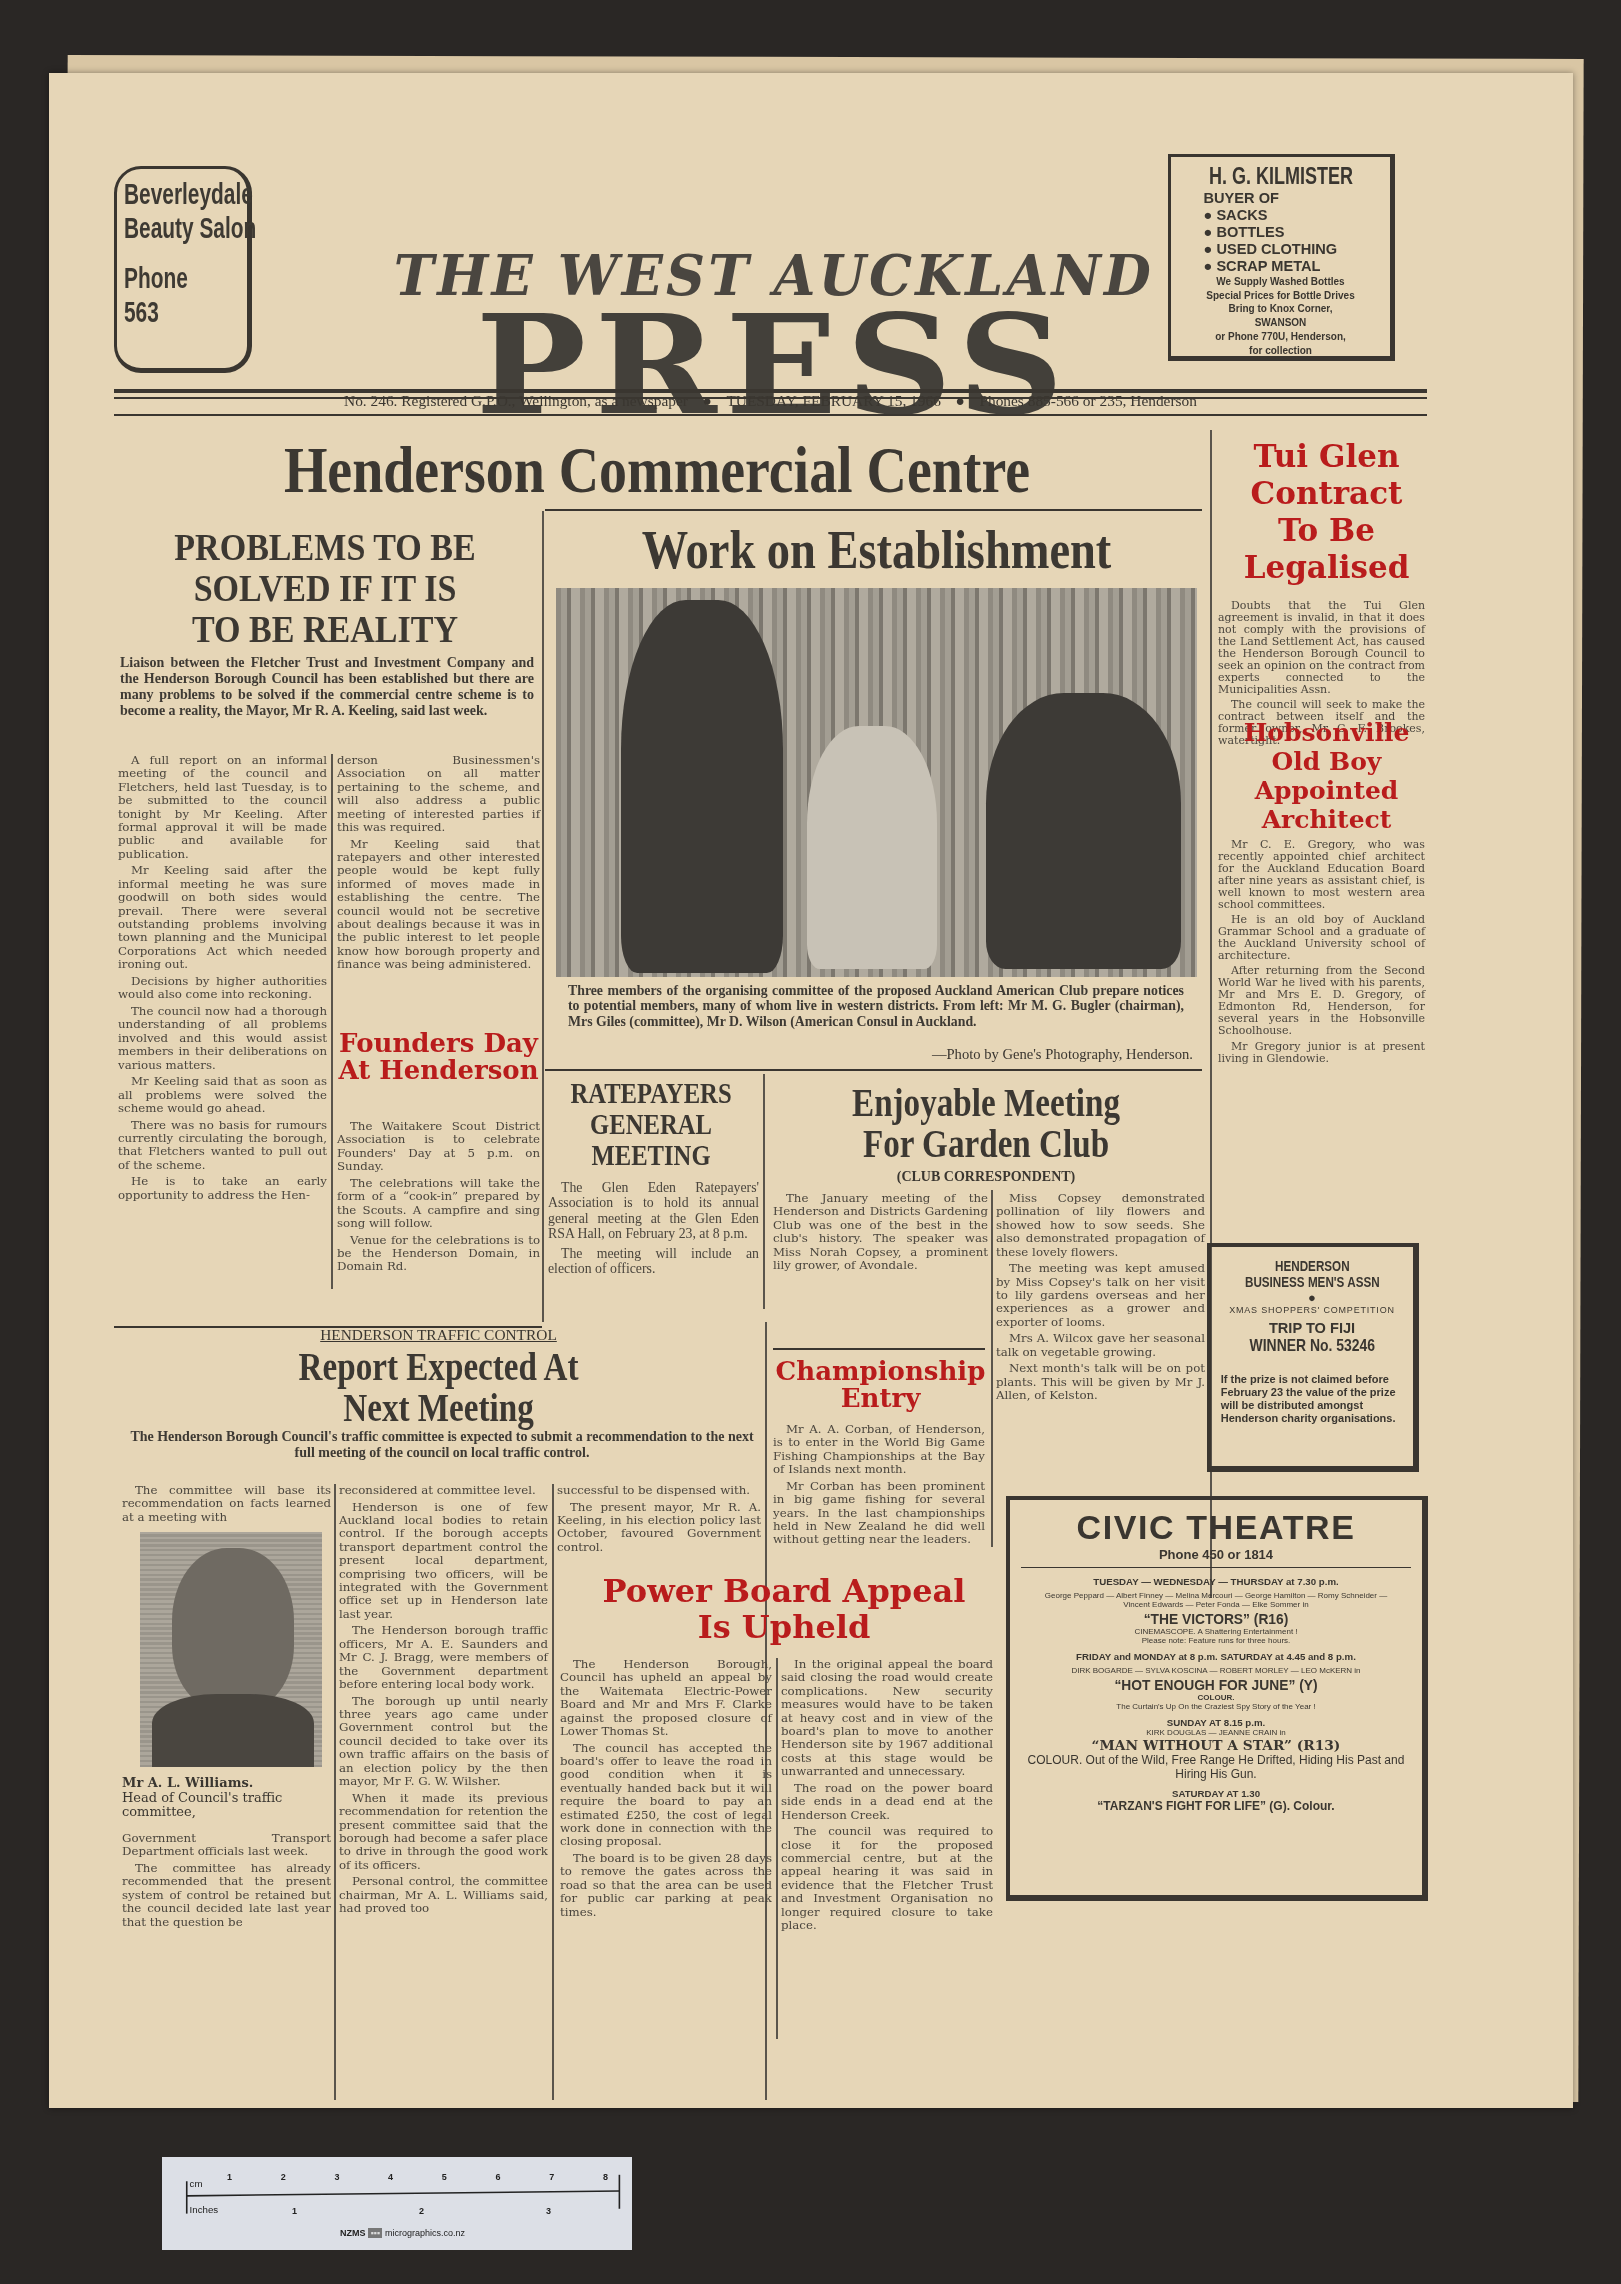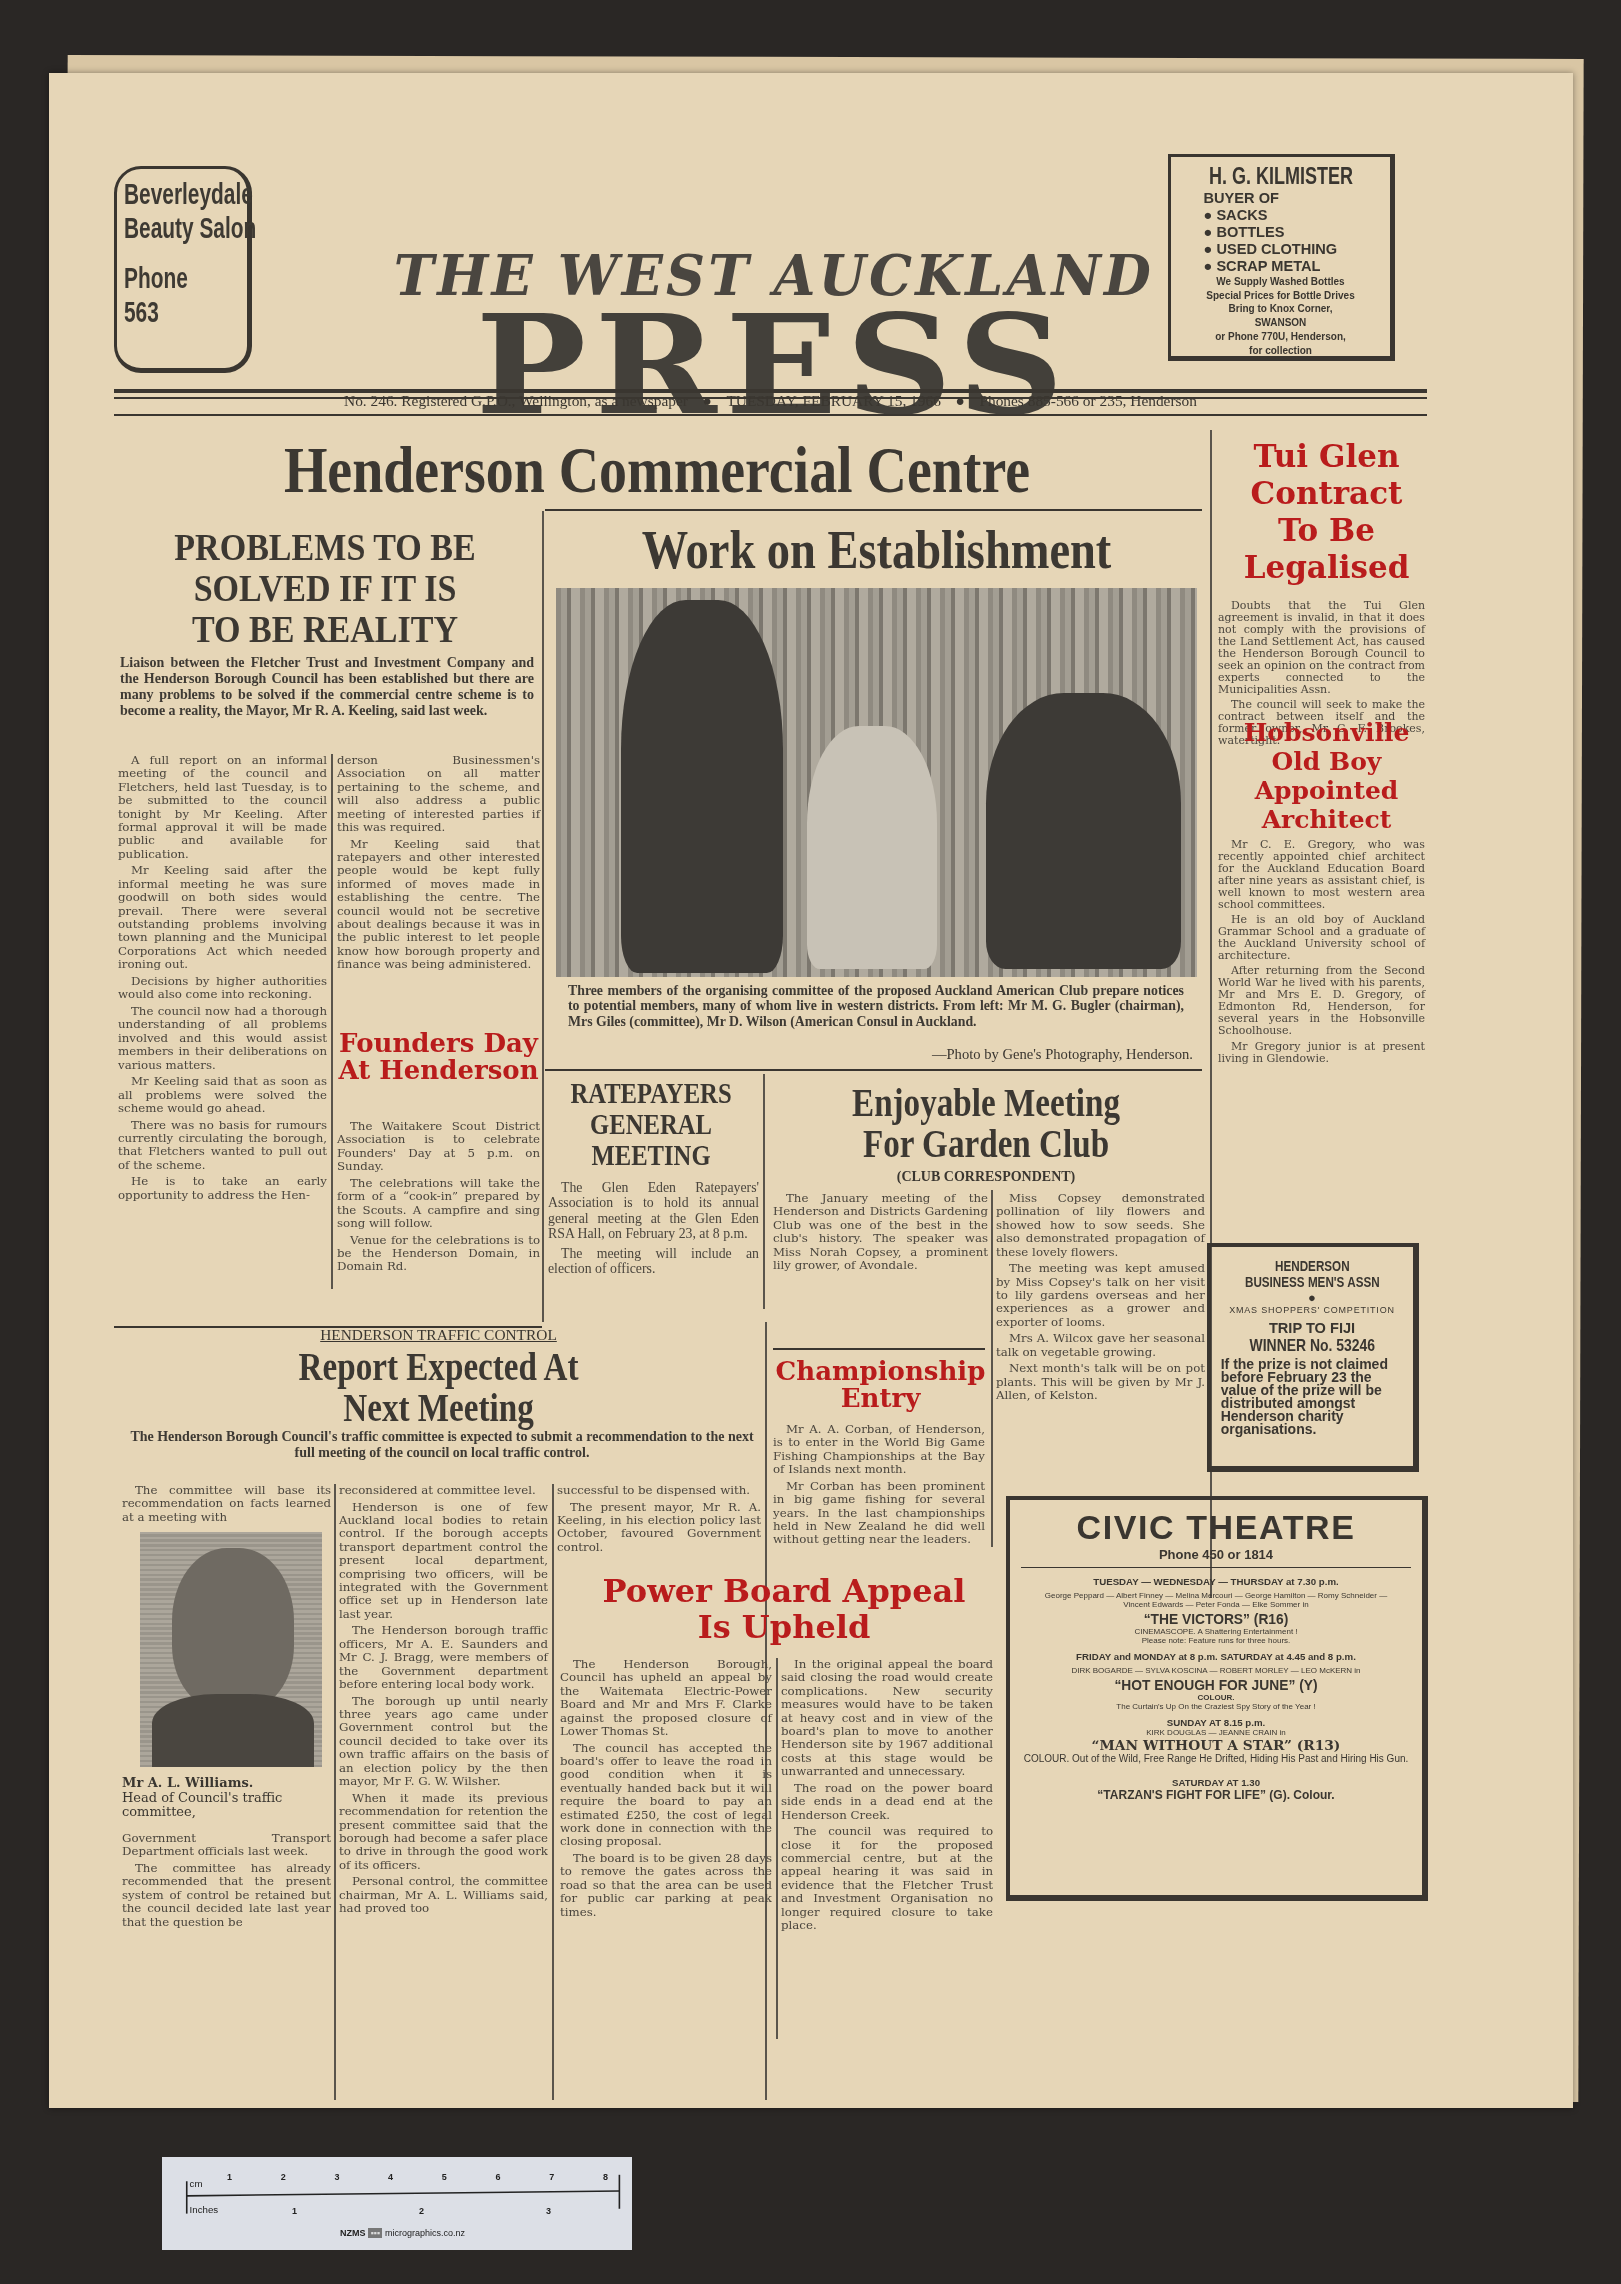--- a/index.html
+++ b/index.html
@@ -202,21 +202,21 @@
     <p>Mr Gregory junior is at present living in Glendowie.</p>
   </div>
 
   <div class="box" style="left:1158px; top:1170px; width:212px; height:229px; padding:11.4px 9.7px;">
     <div class="ad-line" style="font-size:14.6px; transform:scaleX(0.8);">HENDERSON</div>
     <div class="ad-line" style="font-size:14.6px; transform:scaleX(0.8);">BUSINESS MEN'S ASSN</div>
     <div class="ad-line" style="font-size:13px;">●</div>
     <div class="ad-line" style="font-size:9px; font-weight:normal; letter-spacing:0.8px;">XMAS SHOPPERS' COMPETITION</div>
     <div class="ad-line" style="font-size:14.6px; margin-top:4.9px;">TRIP TO FIJI</div>
     <div class="ad-line" style="font-size:17px; transform:scaleX(0.82);">WINNER No. 53246</div>
-    <div class="ad-line" style="font-size:14px; text-align:left; line-height:13px; margin-top:2px;">If the prize is not claimed before February 23 the value of the prize will be distributed amongst Henderson charity organisations.</div>
+    <div class="ad-line" style="font-size:11px; text-align:left; line-height:13px; margin-top:17px;">If the prize is not claimed before February 23 the value of the prize will be distributed amongst Henderson charity organisations.</div>
   </div>
 
   <div class="rule-thin" style="left:65px; top:1253px; width:428px;"></div>
   <div class="serif abs" style="left:65px; top:1253px; width:649px; text-align:center; font-size:15.4px; text-decoration:underline;">HENDERSON TRAFFIC CONTROL</div>
   <div class="headline" style="left:65px; top:1273px; width:649px; font-size:39px; line-height:41px; transform:scaleX(0.85);">
     <div>Report Expected At</div>
     <div>Next Meeting</div>
   </div>
   <div class="lead" style="left:81px; top:1356px; width:624px; text-align:center;">The Henderson Borough Council's traffic committee is expected to submit a recommendation to the next full meeting of the council on local traffic control.</div>
 
@@ -280,21 +280,21 @@
 
     <div class="ad-line" style="font-size:9.7px;">FRIDAY and MONDAY at 8 p.m. SATURDAY at 4.45 and 8 p.m.</div>
     <div class="ad-line" style="font-size:8px; font-weight:normal; margin:3.2px 16px;">DIRK BOGARDE — SYLVA KOSCINA — ROBERT MORLEY — LEO McKERN in</div>
     <div class="ad-line" style="font-size:13.8px;">“HOT ENOUGH FOR JUNE” (Y)</div>
     <div class="ad-line" style="font-size:8px;">COLOUR.</div>
     <div class="ad-line" style="font-size:8px; font-weight:normal; margin-bottom:6.5px;">The Curtain's Up On the Craziest Spy Story of the Year !</div>
 
     <div class="ad-line" style="font-size:9.7px;">SUNDAY AT 8.15 p.m.</div>
     <div class="ad-line" style="font-size:8px; font-weight:normal;">KIRK DOUGLAS — JEANNE CRAIN in</div>
     <div class="ad-line" style="font-size:13.8px; font-family:'DejaVu Serif',serif;">“MAN WITHOUT A STAR” (R13)</div>
-    <div class="ad-line" style="font-size:10px; font-weight:normal; margin-bottom:13px;">COLOUR. Out of the Wild, Free Range He Drifted, Hiding His Past and Hiring His Gun.</div>
+    <div class="ad-line" style="font-size:12px; font-weight:normal; margin-bottom:7px;">COLOUR. Out of the Wild, Free Range He Drifted, Hiding His Past and Hiring His Gun.</div>
 
     <div class="ad-line" style="font-size:9.7px;">SATURDAY AT 1.30</div>
     <div class="ad-line" style="font-size:12px;">“TARZAN'S FIGHT FOR LIFE” (G). Colour.</div>
   </div>
 </div>
 
 <div class="ruler">
   <svg width="470" height="93" viewBox="0 0 580 115">
     <line x1="30" y1="48" x2="565" y2="42" stroke="#222" stroke-width="2"></line>
     <line x1="30" y1="30" x2="30" y2="70" stroke="#222" stroke-width="2"></line>

